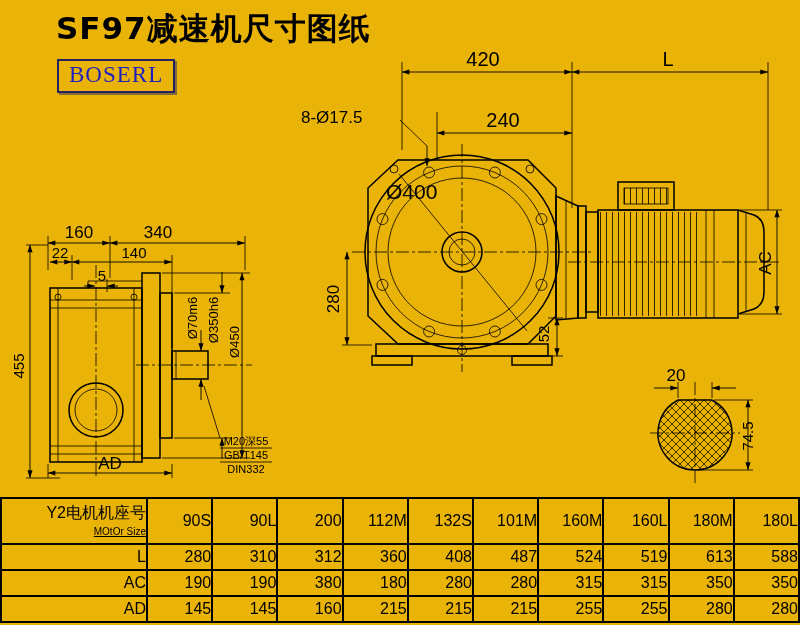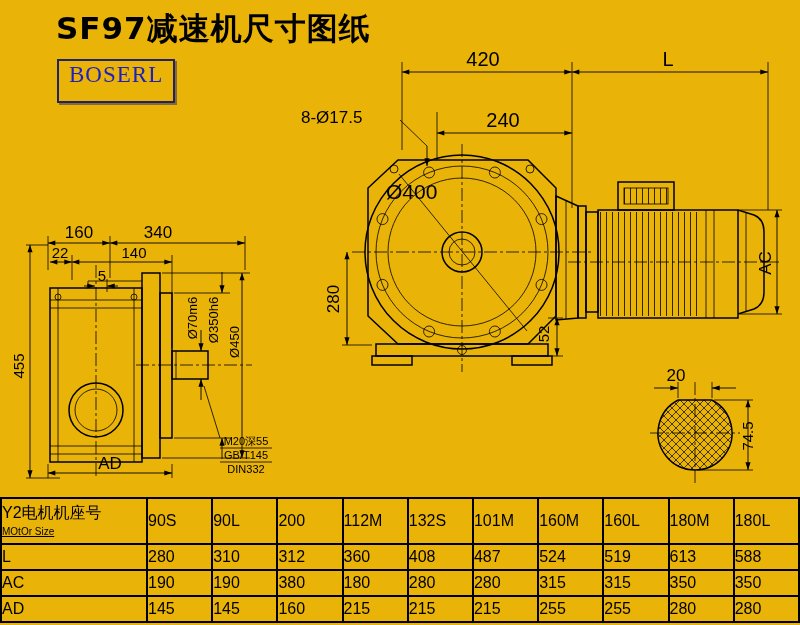--- a/index.html
+++ b/index.html
@@ -1,41 +1,41 @@
 <!DOCTYPE html>
 <html><head>
 <meta charset="utf-8">
 <style>
   html,body{margin:0;padding:0;background:#fff;}
   .page{position:relative;width:800px;height:625px;background:#eab308;overflow:hidden;
         font-family:"Liberation Sans",sans-serif;color:#000;}
   .title{position:absolute;left:56px;top:8px;margin:0;font-size:31px;font-weight:bold;
          font-family:"DejaVu Sans","Liberation Sans",sans-serif;letter-spacing:1px;}
   .logo{position:absolute;left:57px;top:59px;border:2px solid #23235f;
-        box-shadow:2px 2px 0 rgba(35,35,95,.5);padding:1px 10px 13px;
+        box-shadow:2px 2px 0 rgba(35,35,95,.5);padding:1px 10px 3px;
         font-family:"Liberation Serif",serif;font-size:23px;letter-spacing:1px;}
   .drawing{position:absolute;left:0;top:0;}
   
   .o{fill:none;stroke:#000;stroke-width:1.5;}
   .t{fill:none;stroke:#000;stroke-width:0.8;}
   .tb{stroke:#000;stroke-width:0.8;}
   .cl{fill:none;stroke:#000;stroke-width:0.8;stroke-dasharray:13 3 3 3;}
   .dim{fill:none;stroke:#000;stroke-width:0.9;marker-start:url(#arS);marker-end:url(#arE);}
   .dimE{fill:none;stroke:#000;stroke-width:0.9;marker-end:url(#arE);}
   .sect{stroke:#000;stroke-width:1.5;}
   text{font-family:"Liberation Sans","DejaVu Sans",sans-serif;fill:#000;}
   .lbl{font-size:17px;}
   .md{font-size:15px;}
   .big{font-size:20px;}
   .sm{font-size:13px;}
   .note{font-size:11px;}
   
   .spec{position:absolute;left:0;top:497px;width:800px;border-collapse:collapse;
         table-layout:fixed;font-family:"Liberation Sans","DejaVu Sans",sans-serif;}
-  .spec th,.spec td{border:2px solid #000;text-align:left;vertical-align:middle;
+  .spec th,.spec td{border:2px solid #000;text-align:right;vertical-align:middle;
         padding:0;font-weight:normal;font-size:16px;}
   .spec col.c0{width:146px;}
   .spec tr.hdr th{height:44px;font-size:16px;}
   .spec tr.data th,.spec tr.data td{height:24px;}
   .h-cn{font-size:16px;line-height:21px;}
   .h-en{font-size:10px;line-height:18px;text-decoration:underline;}
 </style>
 </head>
 <body>
 

